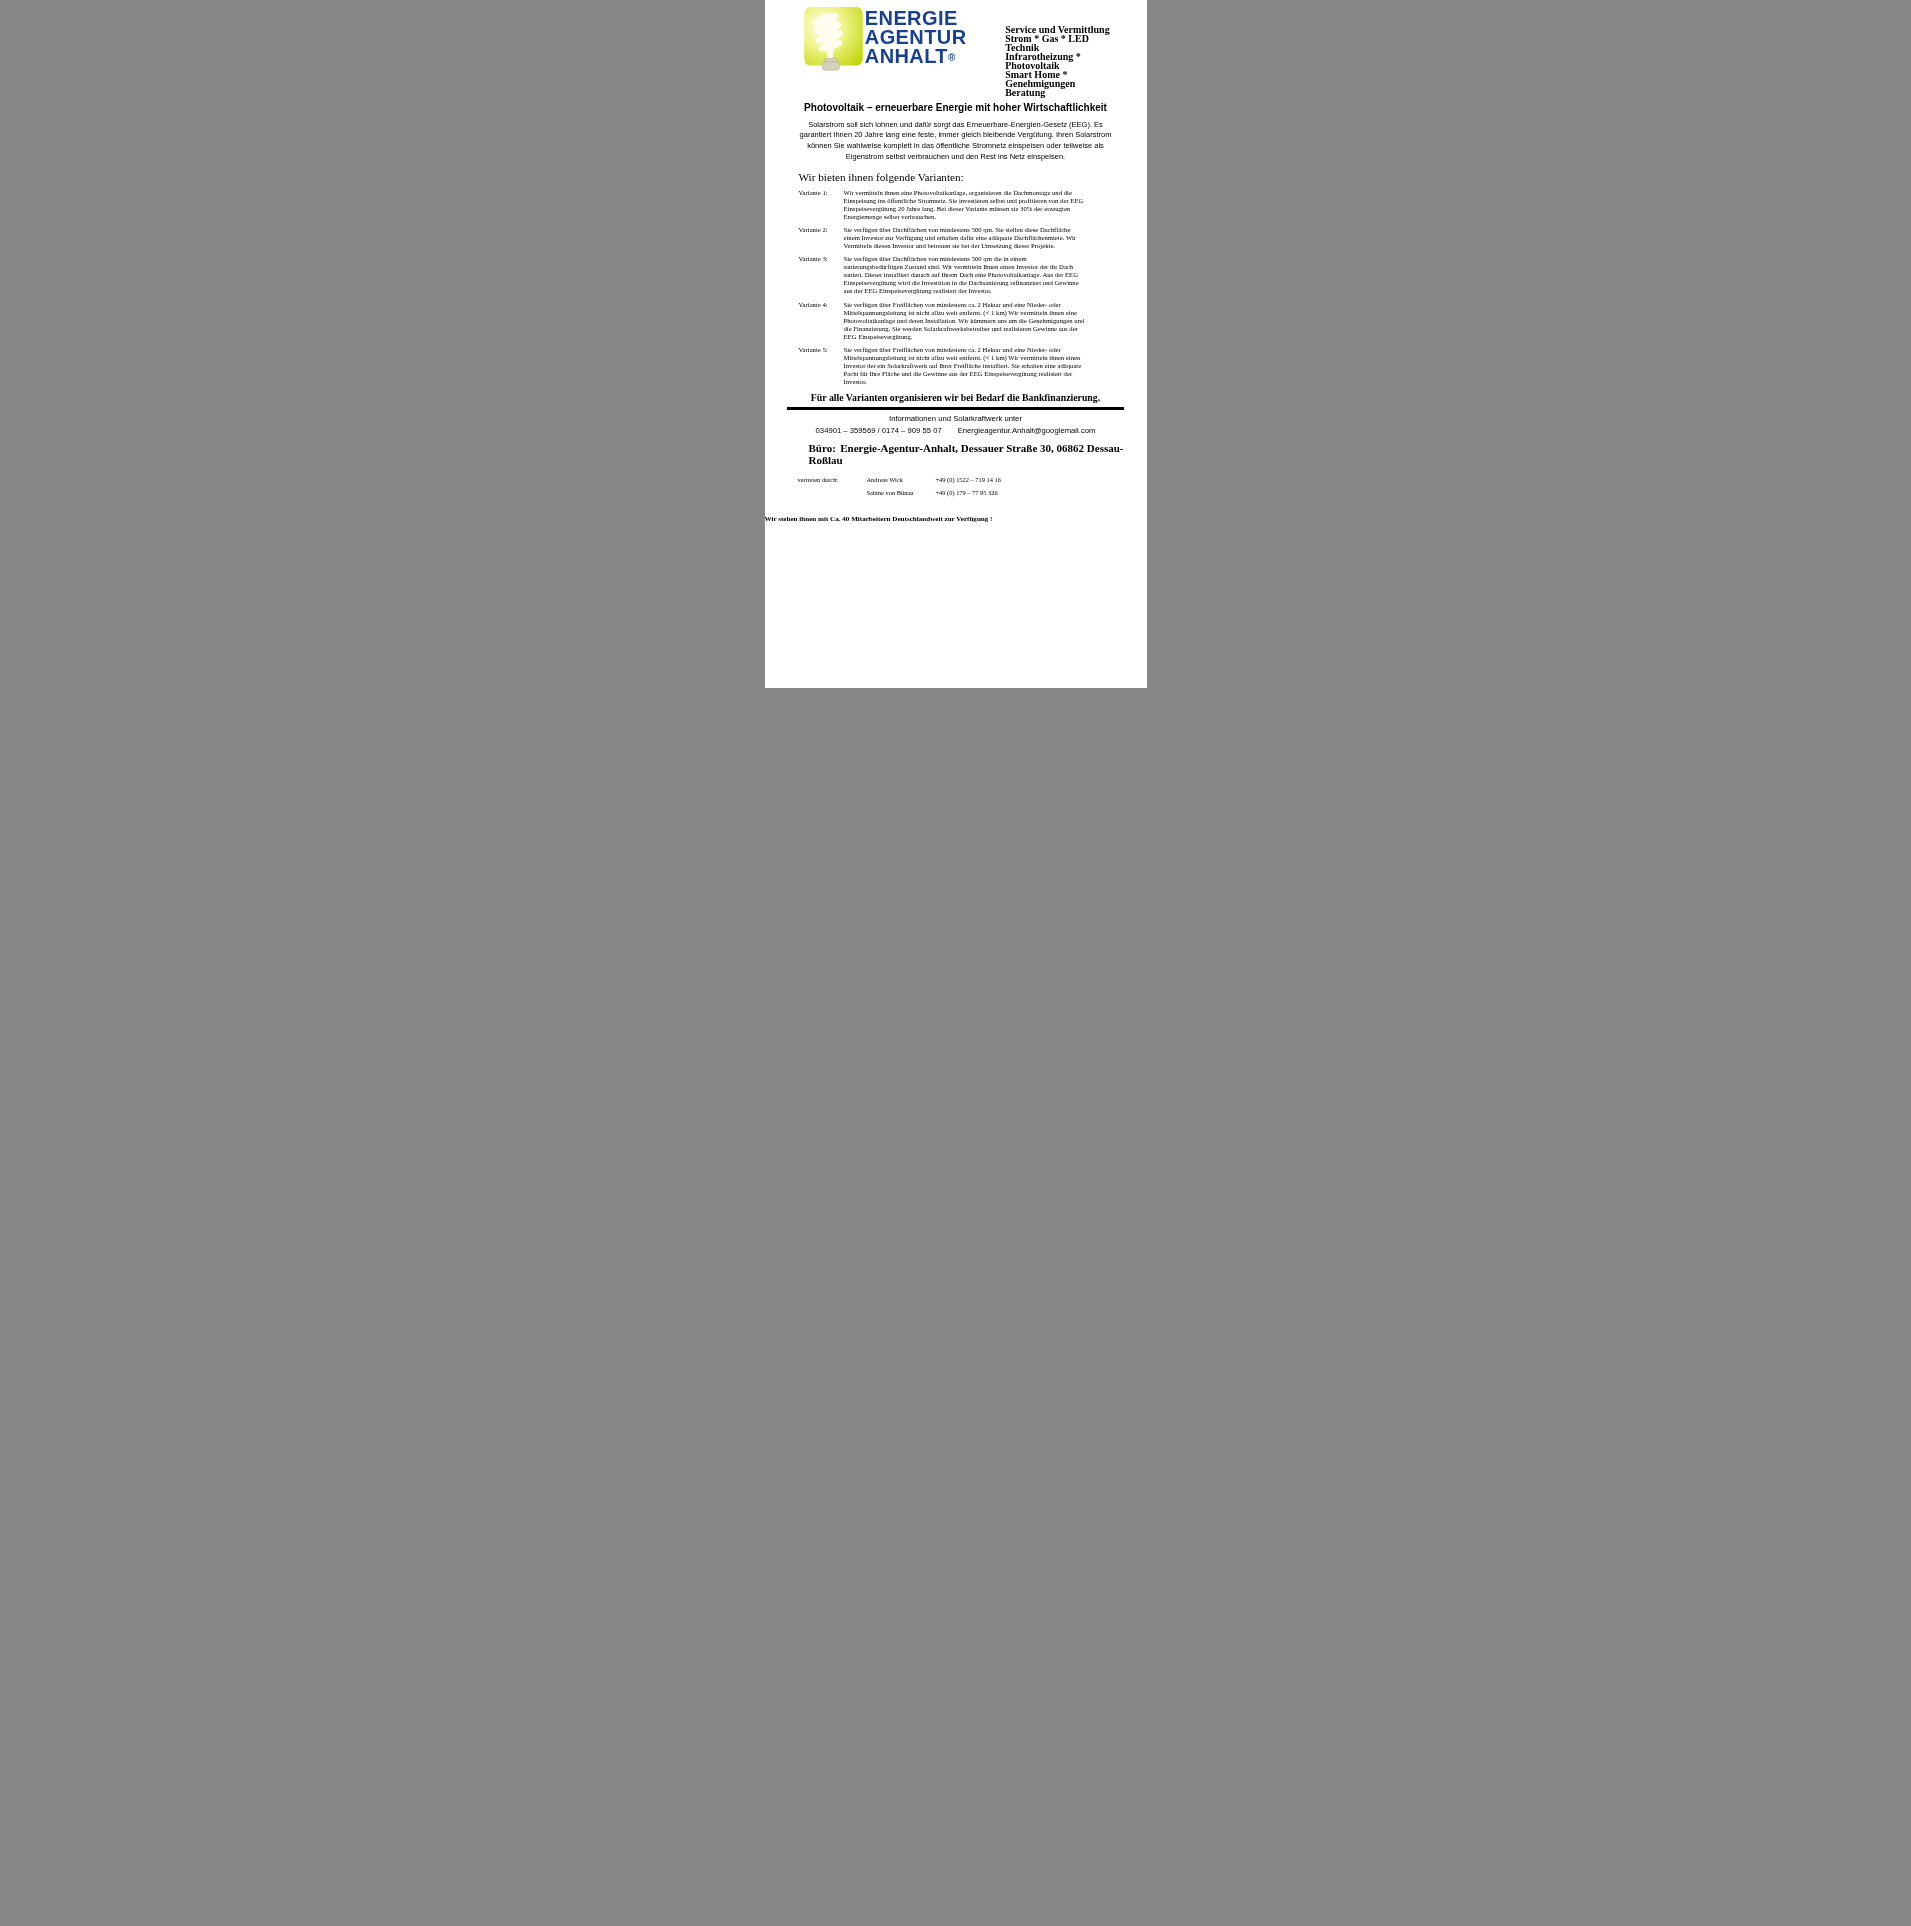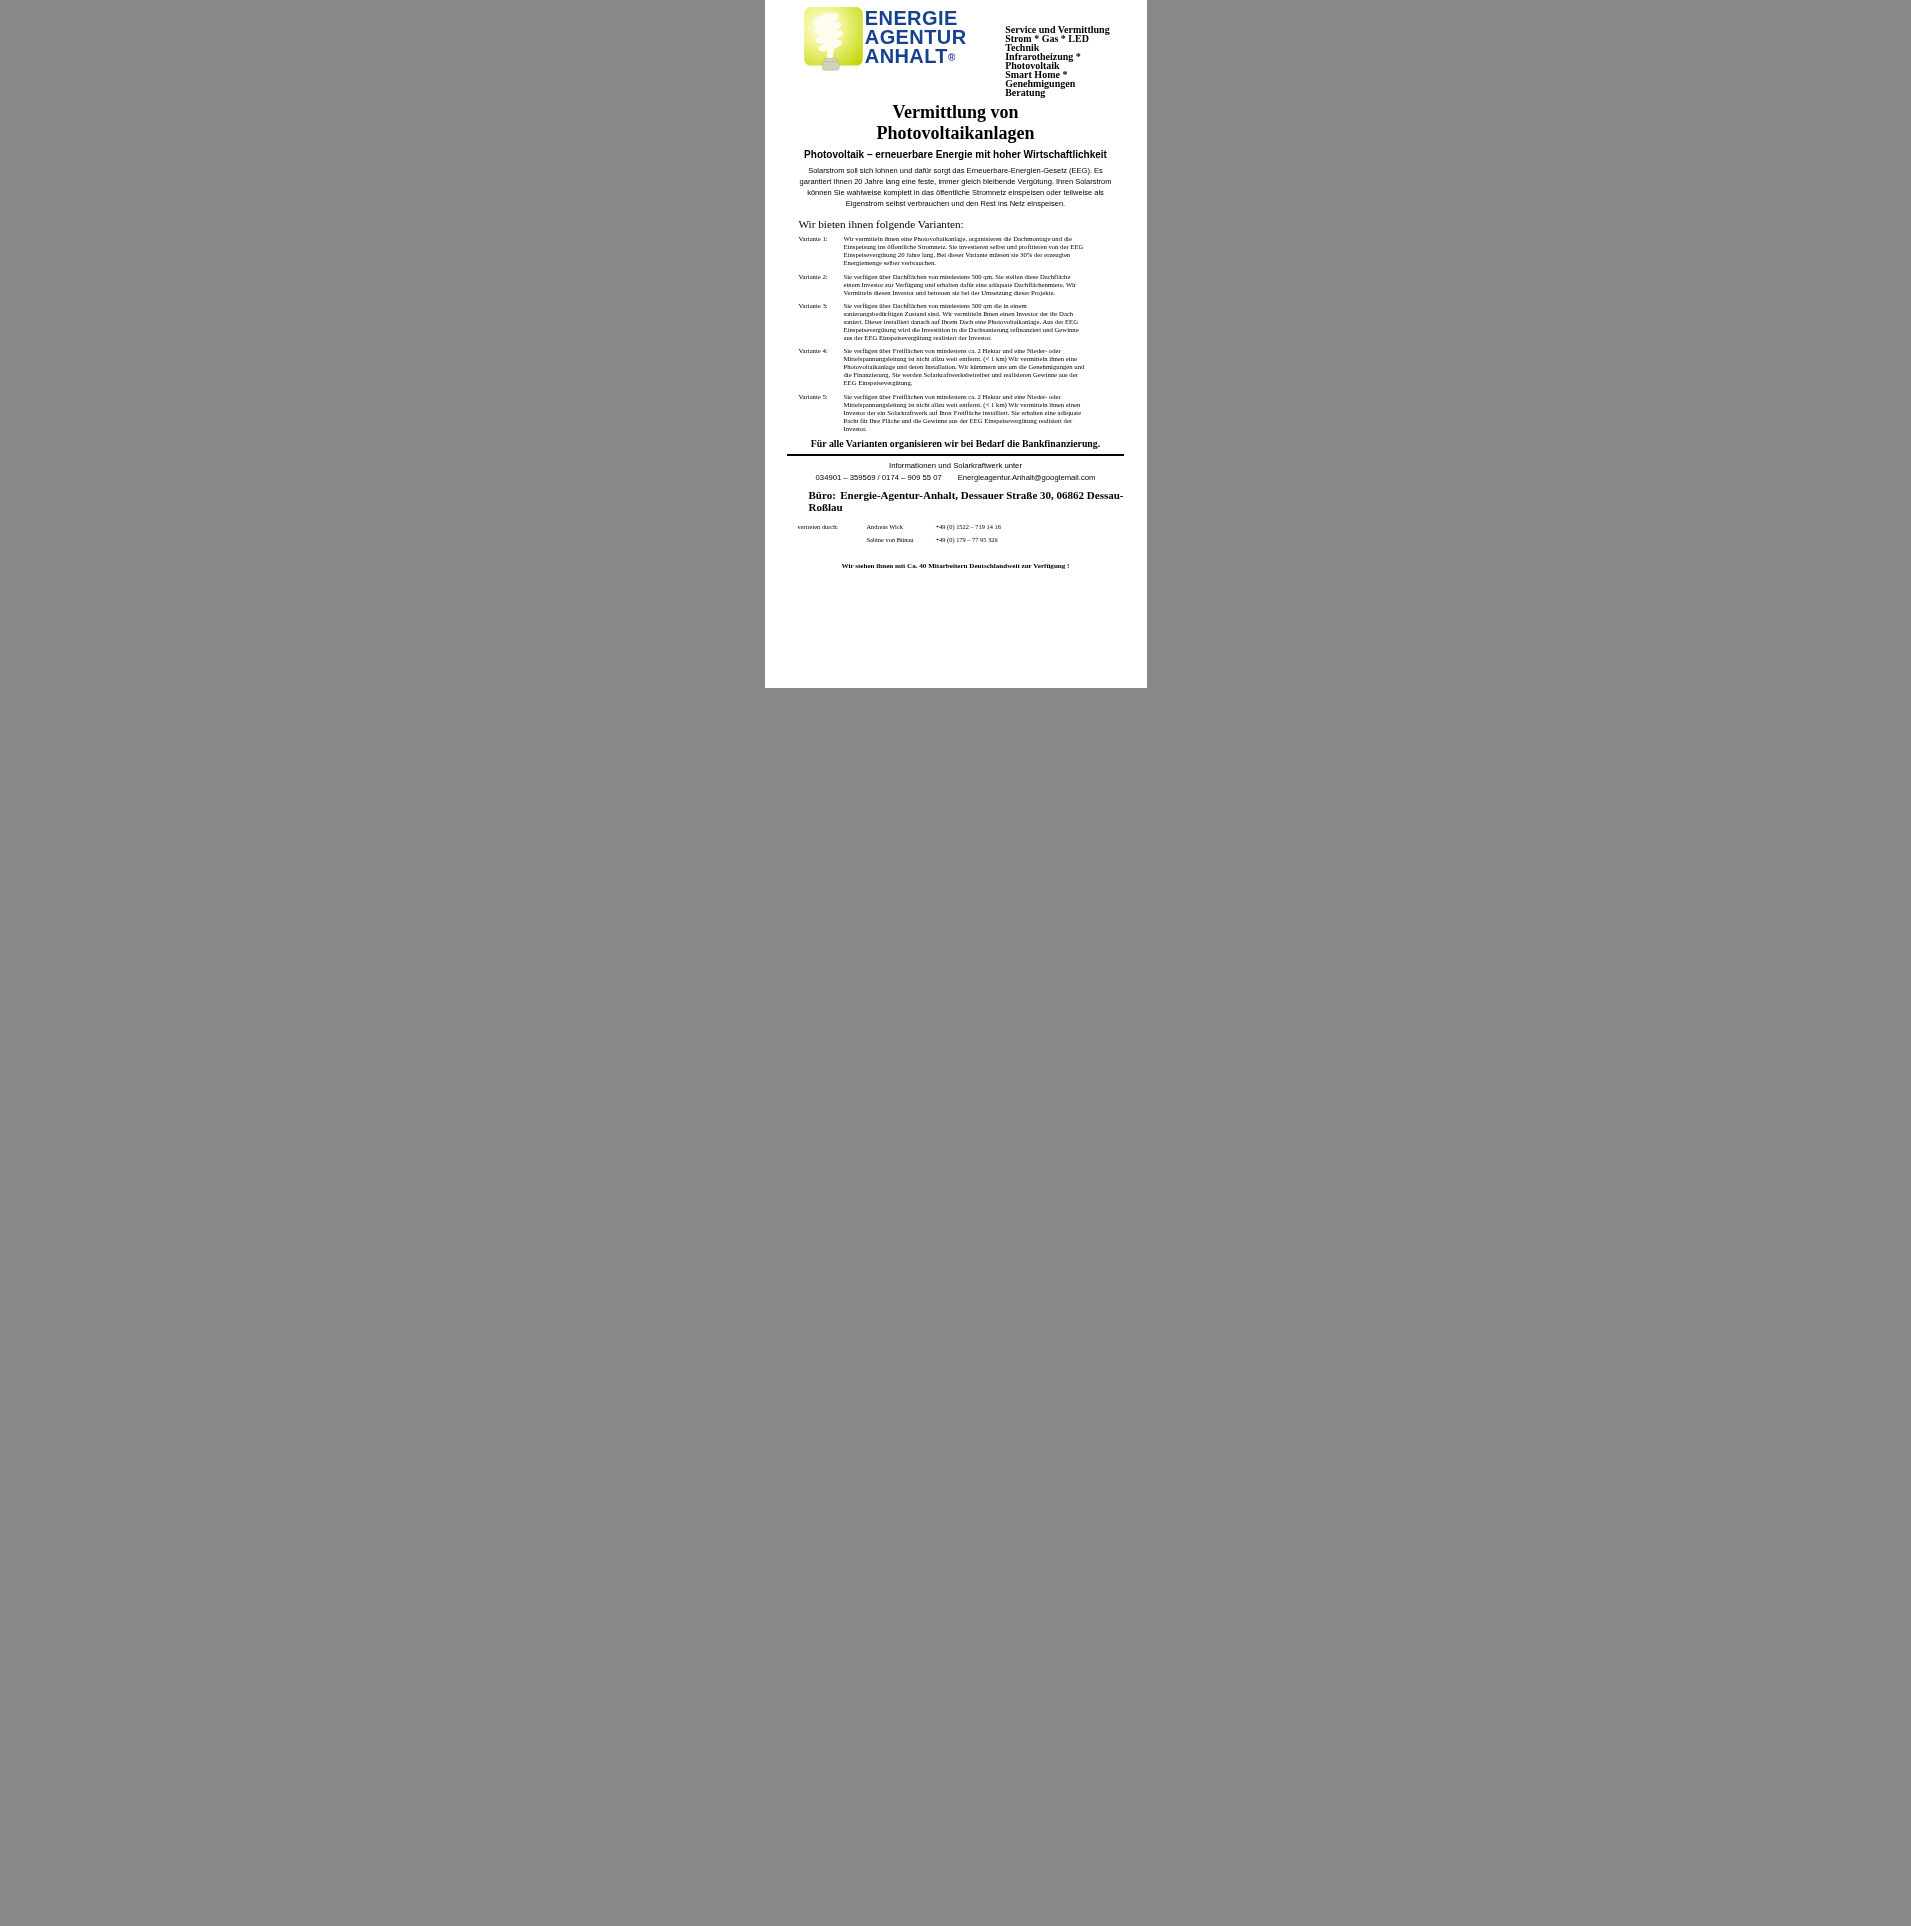--- a/index.html
+++ b/index.html
@@ -40,21 +40,21 @@
   .info-line { margin:4.6px 0 0; text-align:center;
                font-family:"Liberation Sans", sans-serif; font-size:7.7px; }
   .phone-line { margin:3.1px 0 0; display:flex; justify-content:center; gap:16px;
                 font-family:"Liberation Sans", sans-serif; font-size:7.7px; }
   .office-line { margin:7px 0 0 44px; font-size:11px;font-weight:bold; }
   .office-label { display:inline-block; width:29px; }
   .rep-block { display:flex; margin:10px 0 0 33px; font-size:6.4px; line-height:7.7px; }
   .rep-label { flex:none; width:69px; }
   .rep-row { display:flex; margin-bottom:5.4px; }
   .rep-name { flex:none; width:69px; }
-  .closing { margin:13px 0 0; text-align:center; font-weight:700; font-size:7.1px; }
+  .closing { margin:13px 0 0; text-align:left; font-weight:700; font-size:7.1px; }
 </style>
 </head>
 <body>
 
 <div class="page">
 
   <div class="header">
     <div class="logo">
       <div class="bulb-wrap">
         <svg viewBox="0 0 152 166" xmlns="http://www.w3.org/2000/svg">
@@ -87,24 +87,20 @@
     </div>
     <div class="header-right">
       <div>Service und Vermittlung</div>
       <div>Strom * Gas * LED Technik</div>
       <div>Infrarotheizung * Photovoltaik</div>
       <div>Smart Home * Genehmigungen</div>
       <div>Beratung</div>
     </div>
   </div>
 
-  <h1 class="title">
-    <span>Vermittlung von</span><br>
-    <span>Photovoltaikanlagen</span>
-  </h1>
   <div class="subtitle">Photovoltaik – erneuerbare Energie mit hoher Wirtschaftlichkeit</div>
 
   <p class="intro">Solarstrom soll sich lohnen und dafür sorgt das Erneuerbare-Energien-Gesetz (EEG). Es garantiert Ihnen 20 Jahre lang eine feste, immer gleich bleibende Vergütung. Ihren Solarstrom können Sie wahlweise komplett in das öffentliche Stromnetz einspeisen oder teilweise als Eigenstrom selbst verbrauchen und den Rest ins Netz einspeisen.</p>
 
   <div class="variants-heading">Wir bieten ihnen folgende Varianten:</div>
   <div class="variants">
     <div class="variant-row">
       <div class="variant-label">Variante 1:</div>
       <div class="variant-text">Wir vermitteln ihnen eine Photovoltaikanlage, organisieren die Dachmontage und die Einspeisung ins öffentliche Stromnetz. Sie investieren selbst und profitieren von der EEG Einspeisevergütung 20 Jahre lang. Bei dieser Variante müssen sie 30% der erzeugten Energiemenge selber verbrauchen.</div>
     </div>

